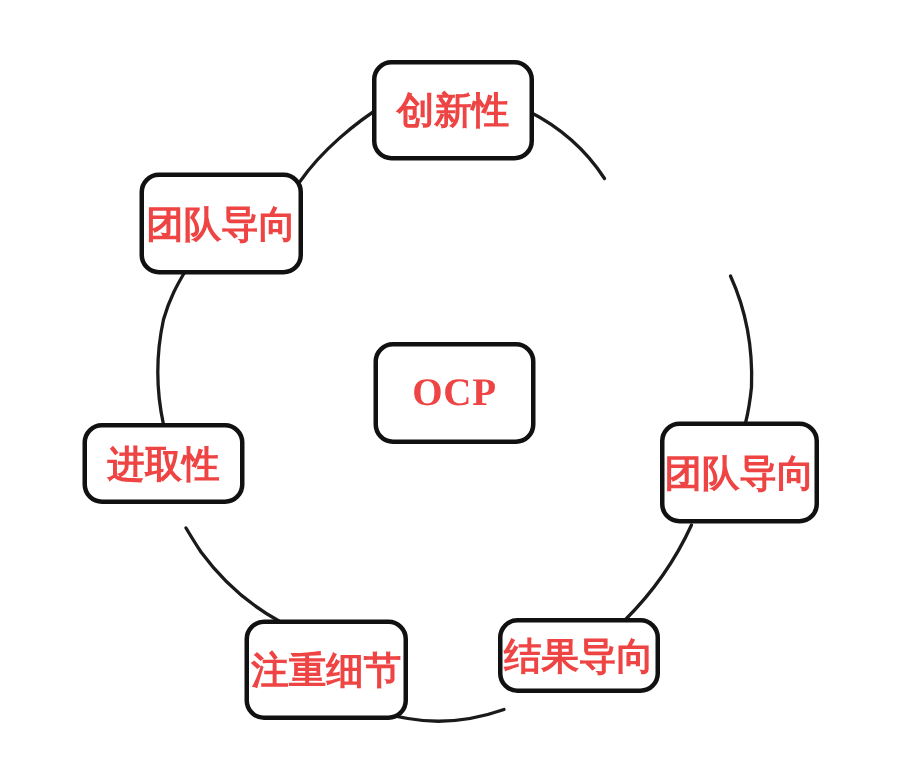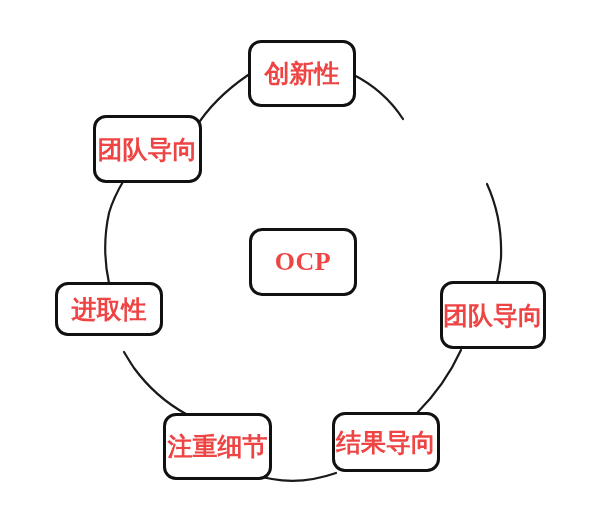--- a/index.html
+++ b/index.html
@@ -49,21 +49,21 @@
   .node.center .node-label {
     font-family: "Liberation Serif", "DejaVu Serif", serif;
     font-size: 26px;
     font-weight: 700;
     letter-spacing: 0.5px;
   }
   
   #node-innovation   { left: 248px; top: 40px;  width: 108px; height: 67px; }
   #node-stability    { left: 399px; top: 116px; width: 109px; height: 67px; }
   #node-people       { left: 440px; top: 281px; width: 106px; height: 68px; }
-  #node-results      { left: 332px; top: 412px; width: 108px; height: 60px; }
+  #node-results      { left: 332px; top: 412px; width: 108px; height: 50px; }
   #node-detail       { left: 163px; top: 413px; width: 109px; height: 67px; }
   #node-aggressive   { left: 55px;  top: 282px; width: 108px; height: 54px; }
   #node-team         { left: 93px;  top: 115px; width: 109px; height: 68px; }
   #node-ocp          { left: 249px; top: 228px; width: 108px; height: 68px; }
 </style>
 </head>
 <body>
 
 <div id="diagram-root">
 

